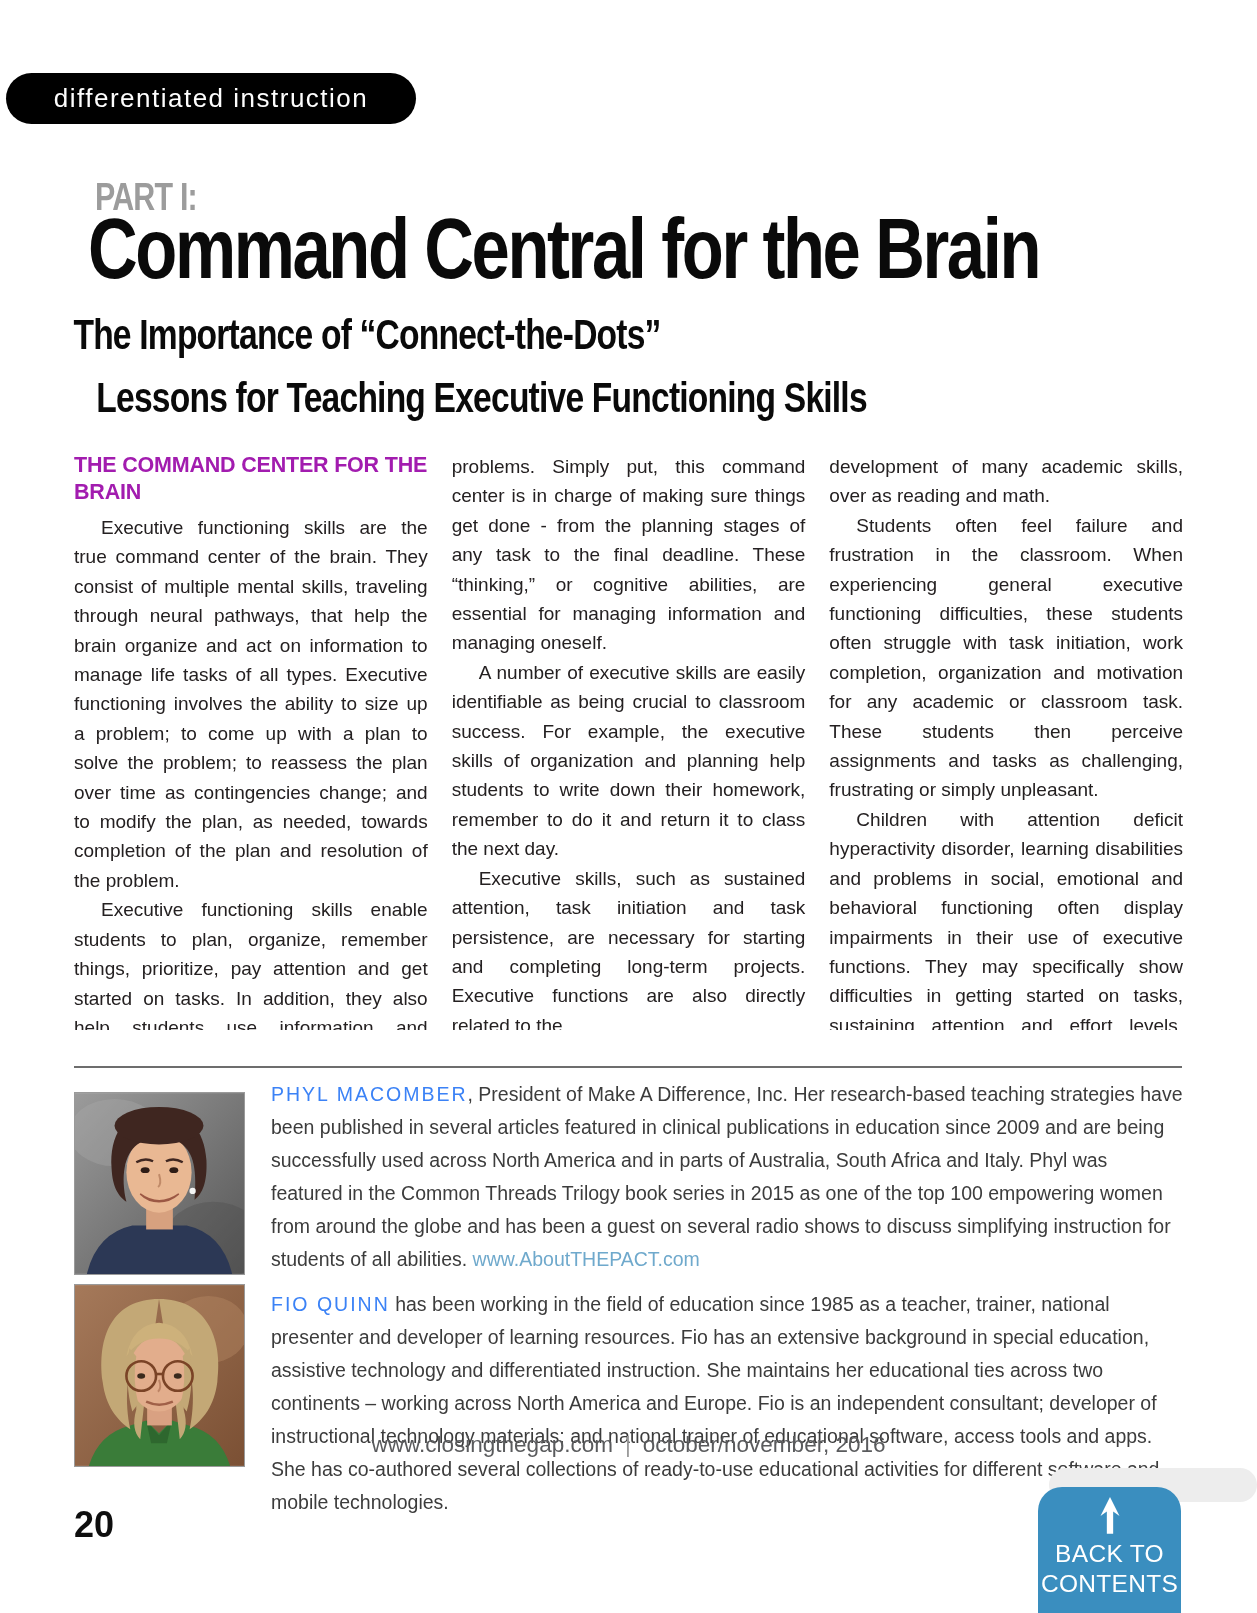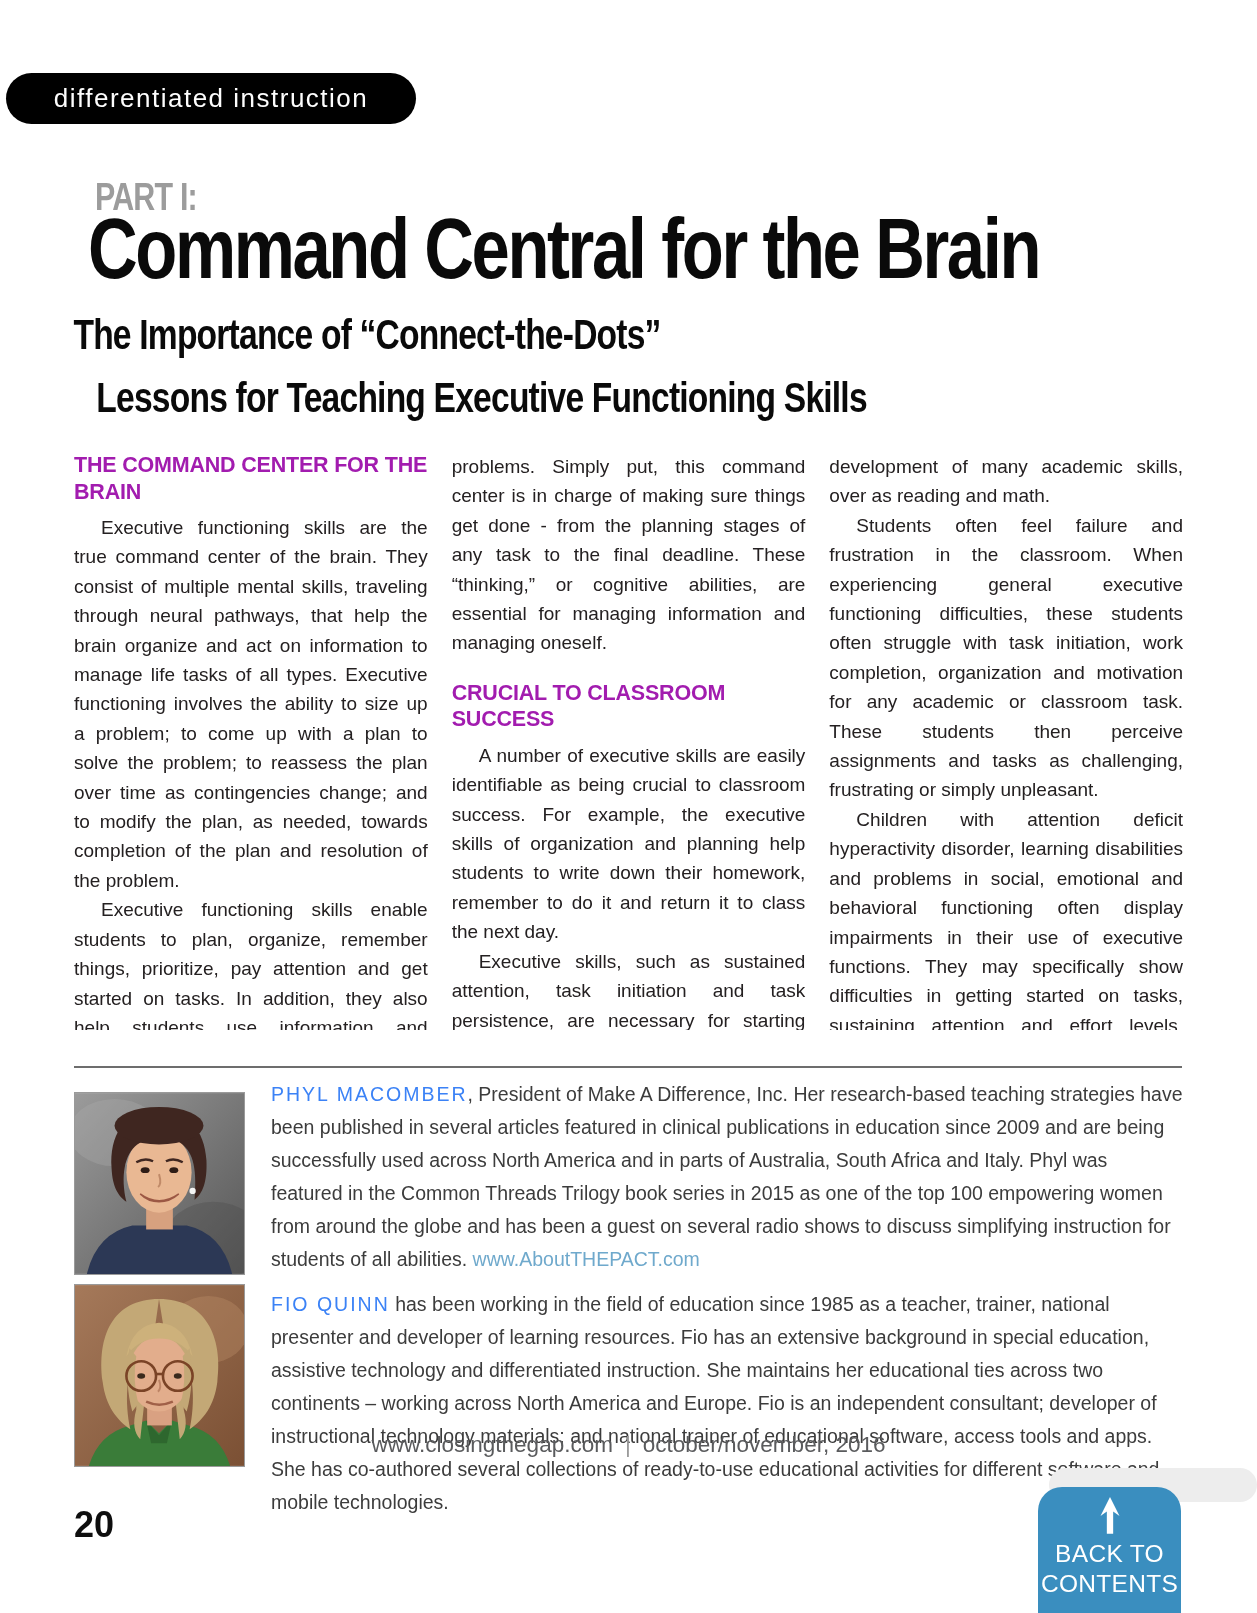--- a/index.html
+++ b/index.html
@@ -77,21 +77,20 @@
   </div>
 
   <div class="columns">
     <div class="col">
       <h3>THE COMMAND CENTER FOR THE BRAIN</h3>
       <p class="indent">Executive functioning skills are the true command center of the brain. They consist of multiple mental skills, traveling through neural pathways, that help the brain organize and act on information to manage life tasks of all types. Executive functioning involves the ability to size up a problem; to come up with a plan to solve the problem; to reassess the plan over time as contingencies change; and to modify the plan, as needed, towards completion of the plan and resolution of the problem.</p>
       <p class="indent">Executive functioning skills enable students to plan, organize, remember things, prioritize, pay attention and get started on tasks. In addition, they also help students use information and experiences from the past to solve current</p>
     </div>
     <div class="col">
       <p>problems. Simply put, this command center is in charge of making sure things get done - from the planning stages of any task to the final deadline. These “thinking,” or cognitive abilities, are essential for managing information and managing oneself.</p>
-      <h3 class="spaced">CRUCIAL TO CLASSROOM SUCCESS</h3>
       <p class="indent">A number of executive skills are easily identifiable as being crucial to classroom success. For example, the executive skills of organization and planning help students to write down their homework, remember to do it and return it to class the next day.</p>
       <p class="indent">Executive skills, such as sustained attention, task initiation and task persistence, are necessary for starting and completing long-term projects. Executive functions are also directly related to the</p>
     </div>
     <div class="col">
       <p>development of many academic skills, over as reading and math.</p>
       <p class="indent">Students often feel failure and frustration in the classroom. When experiencing general executive functioning difficulties, these students often struggle with task initiation, work completion, organization and motivation for any academic or classroom task. These students then perceive assignments and tasks as challenging, frustrating or simply unpleasant.</p>
       <p class="indent">Children with attention deficit hyperactivity disorder, learning disabilities and problems in social, emotional and behavioral functioning often display impairments in their use of executive functions. They may specifically show difficulties in getting started on tasks, sustaining attention and effort levels, following multi-step directions, staying organized and managing time effectively. Oftentimes,</p>
     </div>
   </div>
 

